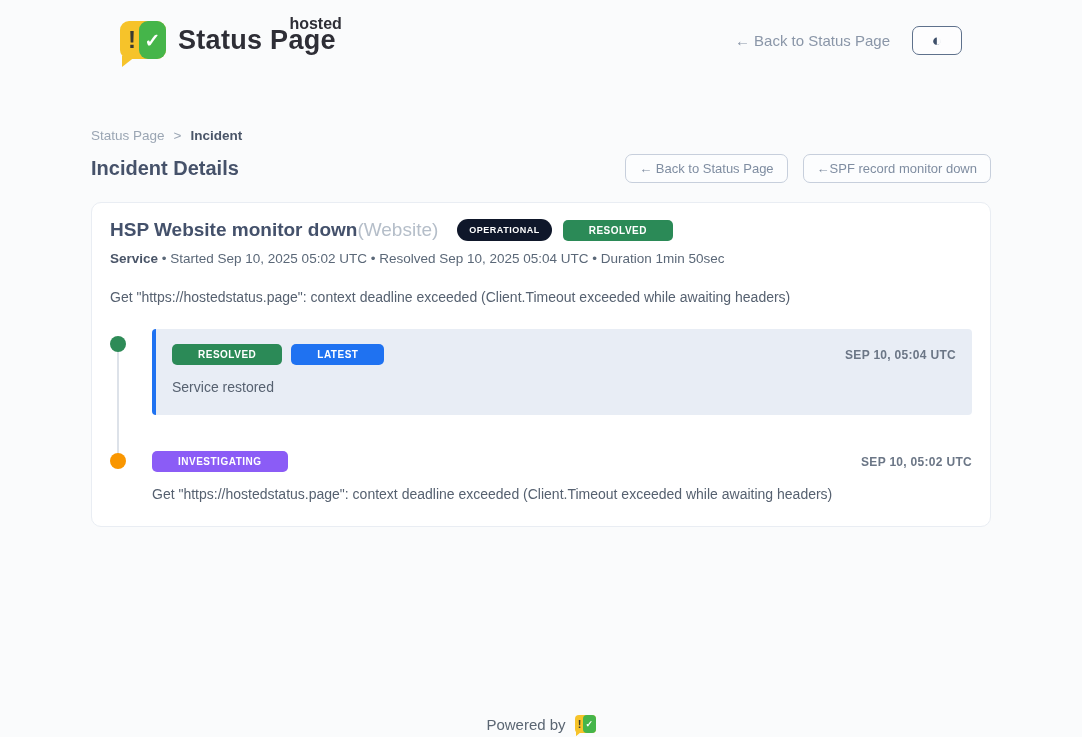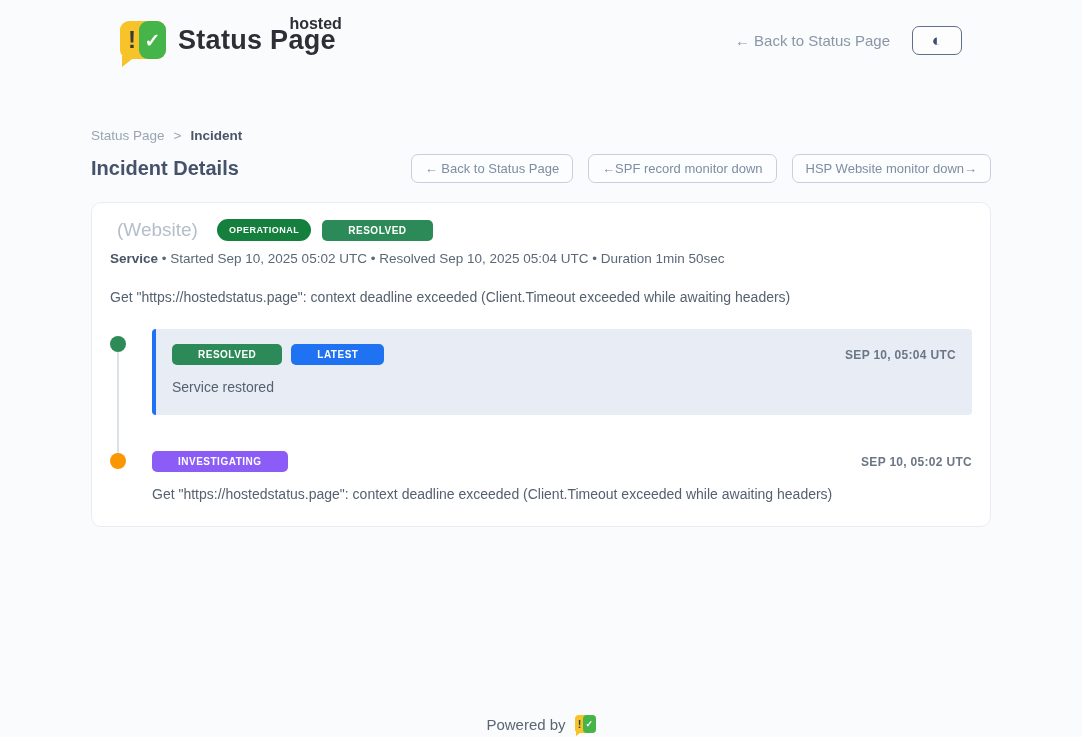--- a/index.html
+++ b/index.html
@@ -59,21 +59,21 @@
     font-family: "Liberation Sans", sans-serif;
   }
 
   
   .card {
     margin-top: 19px; background: #ffffff; border: 1px solid #e9edf3;
     border-radius: 10px; padding: 16px 18px 24px 18px;
   }
   .card-title-row { display: flex; align-items: center; }
   .incident-title { font-size: 19px; font-weight: 700; color: #44516b; }
-  .incident-component { font-size: 19px; font-weight: 400; color: #b5bec9; margin-left: 7px; }
+  .incident-component { font-size: 19px; font-weight: 400; color: #b5bec9; }
   .card-badges { display: flex; align-items: center; gap: 11px; margin-left: 19px; }
   .badge { color: #fff; font-weight: 700; letter-spacing: 0.5px; display: inline-block; }
   .badge-pill { border-radius: 999px; font-size: 9px; padding: 6px 12px; }
   .badge-rect { border-radius: 5px; font-size: 10px; padding: 5px 26px; }
 
   .meta-line { margin-top: 10px; font-size: 13.5px; color: #5b6878; }
   .meta-line .meta-bold { font-weight: 700; color: #4a5568; }
 
   .incident-desc { margin-top: 23px; font-size: 14px; color: #566170; }
 
@@ -132,29 +132,29 @@
     <span>Status Page</span>
     <span>&gt;</span>
     <span class="crumb-current">Incident</span>
   </div>
 
   <div class="title-row">
     <h1 class="page-title">Incident Details</h1>
     <div class="nav-buttons">
       <button class="nav-btn">← Back to Status Page</button>
       <button class="nav-btn">←SPF record monitor down</button>
-      <button class="nav-btn">HSP Website monitor down→</button>
     </div>
   </div>
 
   <div class="card">
     <div class="card-title-row">
+      <span class="incident-title">HSP Website monitor down</span>
       <span class="incident-component">(Website)</span>
       <span class="card-badges">
-        <span class="badge badge-pill" id="operational-badge" style="background: #15803d;">OPERATIONAL</span>
+        <span class="badge badge-pill" id="operational-badge" style="background: #0f172a;">OPERATIONAL</span>
         <span class="badge badge-rect" id="resolved-badge" style="background: rgb(43, 138, 87);">RESOLVED</span>
       </span>
     </div>
     <div class="meta-line">
       <span class="meta-bold">Service</span><span> • Started Sep 10, 2025 05:02 UTC • Resolved Sep 10, 2025 05:04 UTC • Duration 1min 50sec</span>
     </div>
     <div class="incident-desc">Get "https://hostedstatus.page": context deadline exceeded (Client.Timeout exceeded while awaiting headers)</div>
 
     <div class="timeline" id="timeline">
       <div class="timeline-line"></div>

